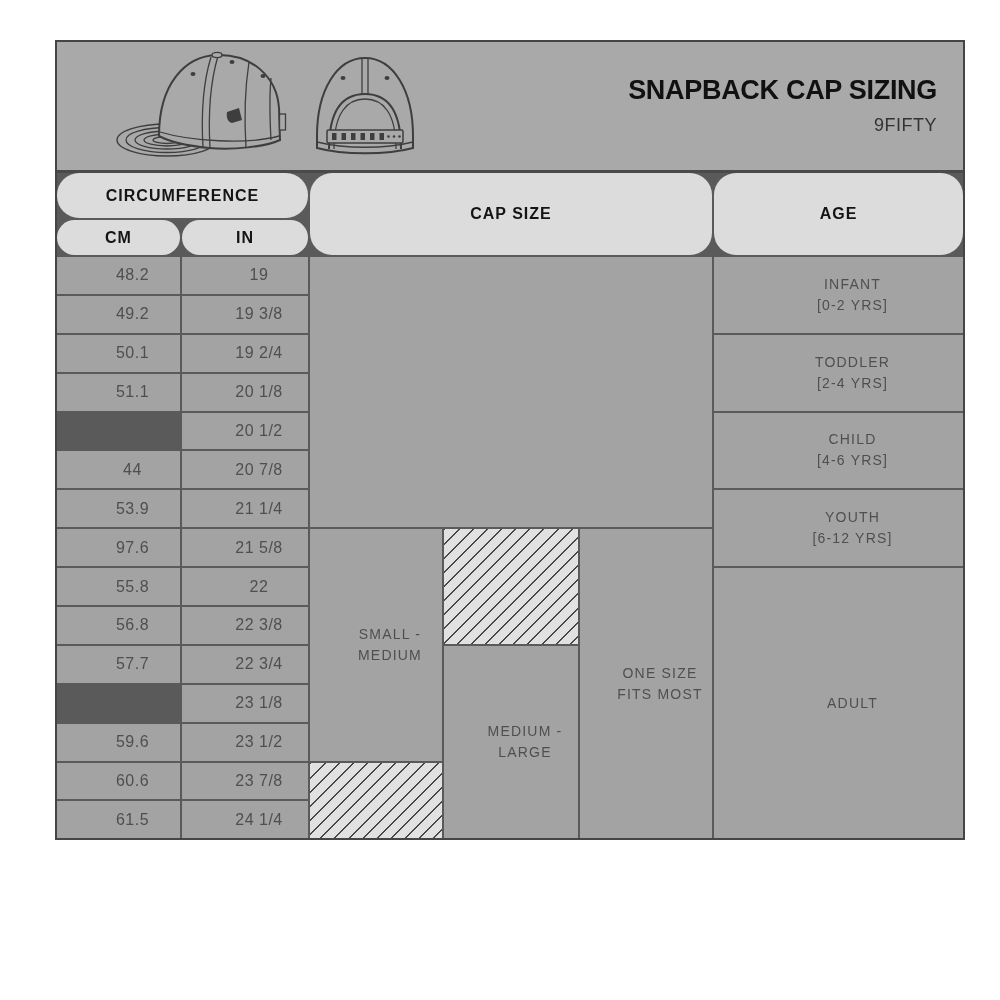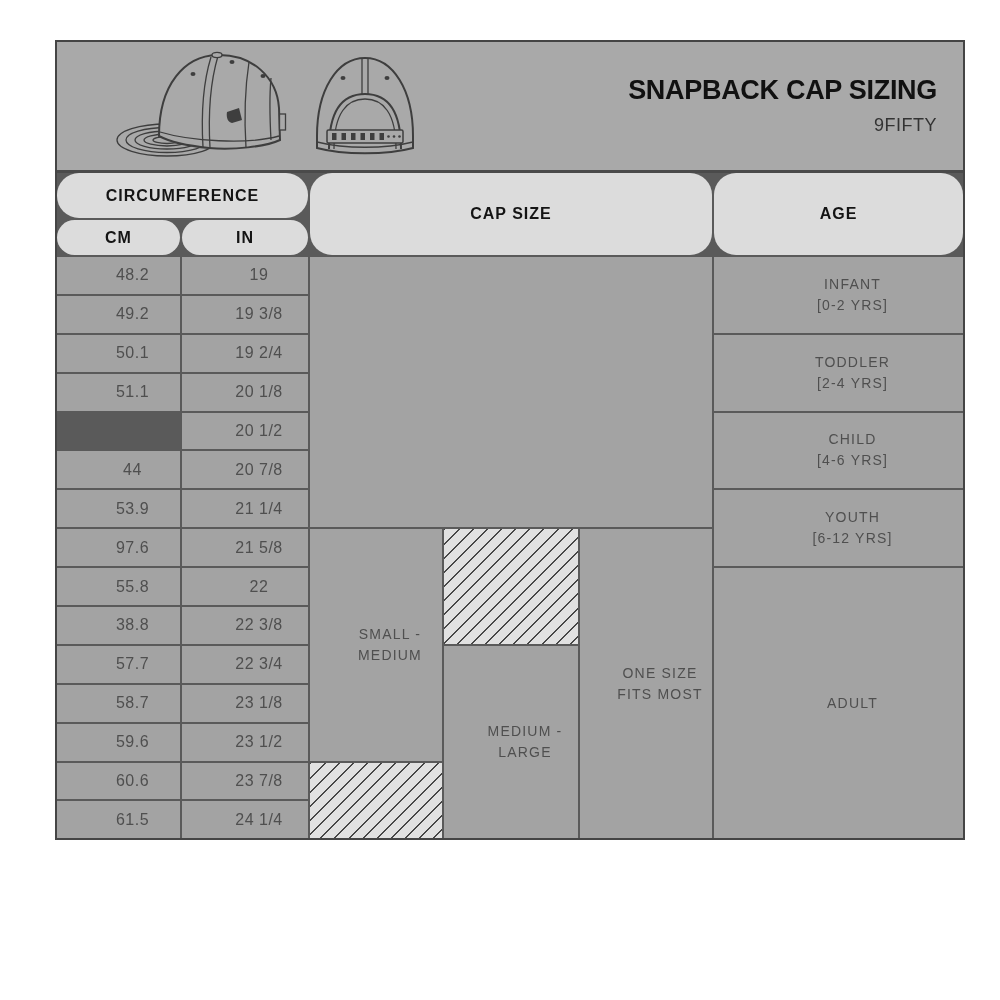--- a/index.html
+++ b/index.html
@@ -133,25 +133,24 @@
     <div class="cell num" style="grid-area:6/2">20 1/8</div>
     <div class="cell num" style="grid-area:7/2">20 1/2</div>
     <div class="cell num" style="grid-area:8/1">44</div>
     <div class="cell num" style="grid-area:8/2">20 7/8</div>
     <div class="cell num" style="grid-area:9/1">53.9</div>
     <div class="cell num" style="grid-area:9/2">21 1/4</div>
     <div class="cell num" style="grid-area:10/1">97.6</div>
     <div class="cell num" style="grid-area:10/2">21 5/8</div>
     <div class="cell num" style="grid-area:11/1">55.8</div>
     <div class="cell num" style="grid-area:11/2">22</div>
-    <div class="cell num" style="grid-area:12/1">38.8</div>
+    <div class="cell num" style="grid-area:12/1">56.8</div>
     <div class="cell num" style="grid-area:12/2">22 3/8</div>
     <div class="cell num" style="grid-area:13/1">57.7</div>
     <div class="cell num" style="grid-area:13/2">22 3/4</div>
-    <div class="cell num" style="grid-area:14/1">58.7</div>
     <div class="cell num" style="grid-area:14/2">23 1/8</div>
     <div class="cell num" style="grid-area:15/1">59.6</div>
     <div class="cell num" style="grid-area:15/2">23 1/2</div>
     <div class="cell num" style="grid-area:16/1">60.6</div>
     <div class="cell num" style="grid-area:16/2">23 7/8</div>
     <div class="cell num" style="grid-area:17/1">61.5</div>
     <div class="cell num" style="grid-area:17/2">24 1/4</div>
 
     <div class="cell" style="grid-area:3/3/10/6"></div>
     <div class="cell label" style="grid-area:10/3/16/4">

